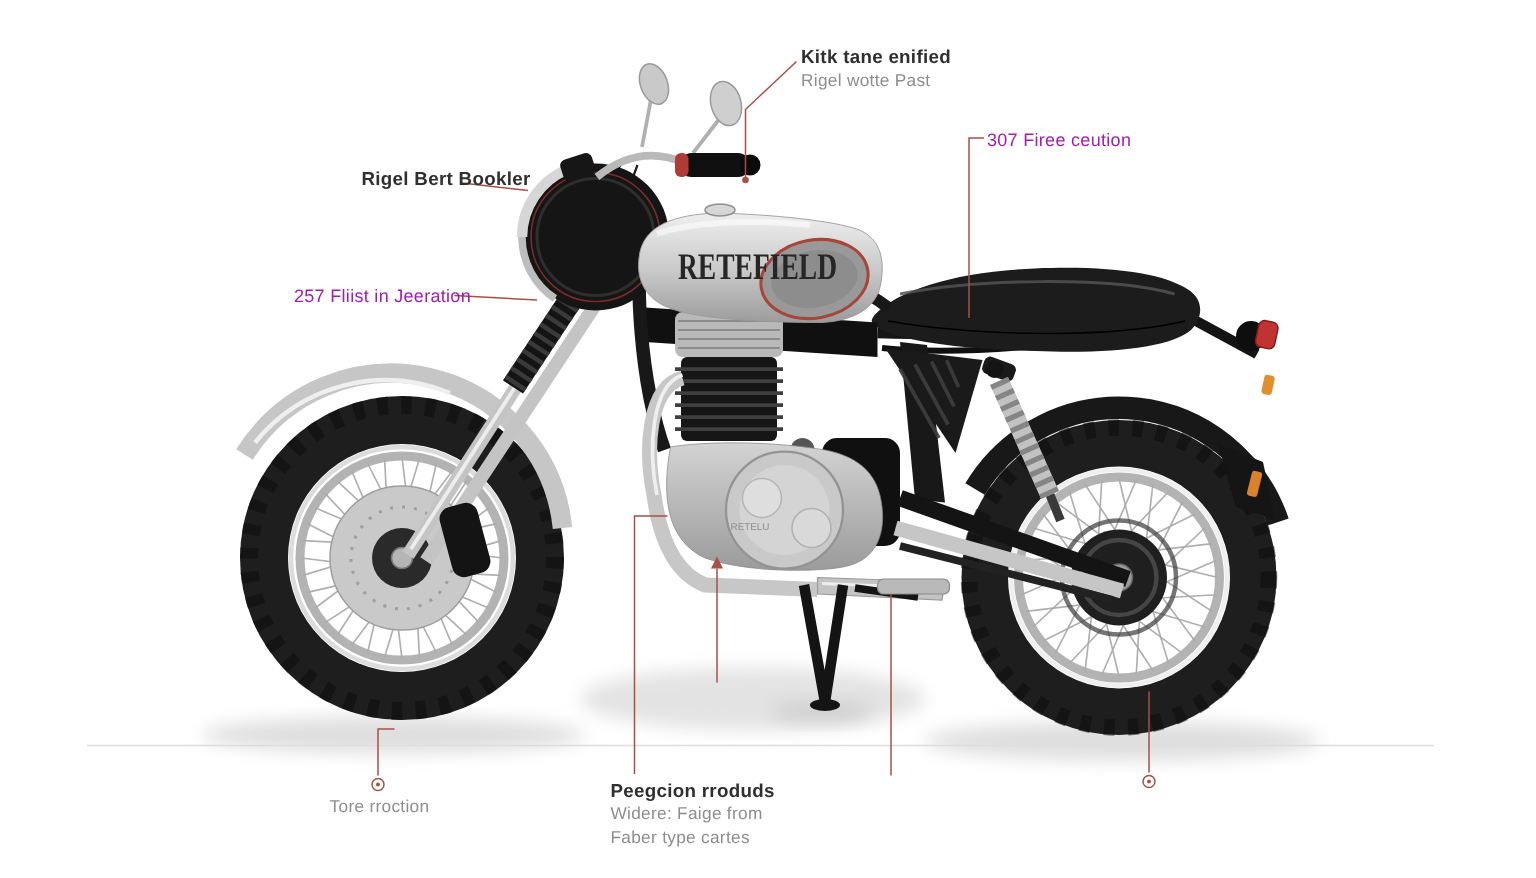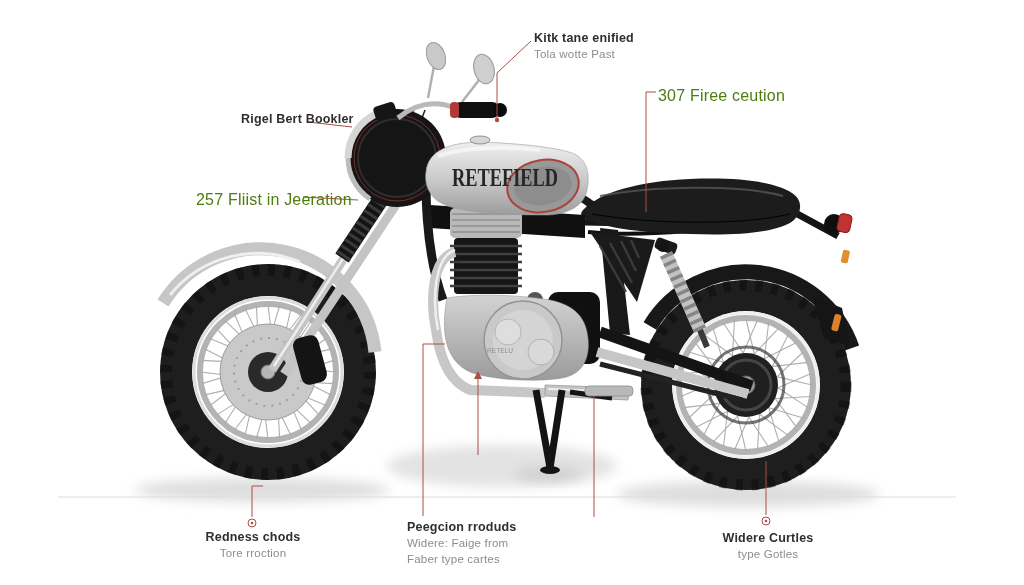--- a/index.html
+++ b/index.html
@@ -2,21 +2,21 @@
 <html style="--bg: #ffffff; --leader: #a94f45; --title: #2f2f2f; --subtitle: #8d8d8d;"><head>
 <meta charset="utf-8">
 <style>
   html,body{margin:0;padding:0;background:#fff;}
   .canvas{position:relative;width:1024px;height:585px;background:var(--bg,#fff);overflow:hidden;
           font-family:"Liberation Sans",sans-serif;}
   .canvas svg{position:absolute;left:0;top:0;}
   .callout{position:absolute;line-height:1.2;}
   .callout .t{font-weight:bold;font-size:12.5px;color:var(--title,#2f2f2f);letter-spacing:.2px;}
   .callout .s{font-size:11.5px;color:var(--subtitle,#8d8d8d);margin-top:2px;letter-spacing:.2px;}
-  .callout.plain .t{font-weight:400;font-size:16px;color:#4d7c0f;}
+  .callout.plain .t{font-weight:400;font-size:12px;color:#a21caf;}
   .center{text-align:center;}
   .leader{fill:none;stroke:var(--leader,#a94f45);stroke-width:1;}
   .leaderfill{fill:var(--leader,#a94f45);stroke:none;}
   .spokes line{stroke:#ababab;stroke-width:1.1;opacity:.95;}
 </style>
 </head>
 <body>
 
 <div class="canvas">
 
@@ -293,45 +293,40 @@
     <path class="leaderfill" d="M478,371 L474,379 L482,379 Z"></path>
     <path class="leader" d="M594,396 L594,517"></path>
     <path class="leader" d="M766,461 L766,515"></path>
     <circle class="leader" cx="766" cy="521" r="4"></circle>
         <circle class="leaderfill" cx="766" cy="521" r="1.3"></circle>
   </g>
 </svg>
 
   <div class="callout" style="left:534px;top:31px;">
     <div class="t">Kitk tane enified</div>
-    <div class="s">Tola wotte Past</div>
+    <div class="s">Rigel wotte Past</div>
   </div>
 
   <div class="callout plain" style="left:658px;top:86px;">
     <div class="t">307 Firee ceution</div>
   </div>
 
   <div class="callout" style="left:217px;top:112px;padding-left:24px;">
     <div class="t">Rigel Bert Bookler</div>
   </div>
 
   <div class="callout plain" style="left:196px;top:190px;text-align:right;">
     <div class="t">257 Fliist in Jeeration</div>
   </div>
 
   <div class="callout center" style="left:173px;top:530px;width:160px;">
-    <div class="t">Redness chods</div>
     <div class="s">Tore rroction</div>
   </div>
 
   <div class="callout" style="left:407px;top:520px;">
     <div class="t">Peegcion rroduds</div>
     <div class="s">Widere: Faige from</div>
     <div class="s">Faber type cartes</div>
   </div>
 
 
-  <div class="callout center" style="left:688px;top:531px;width:160px;">
-    <div class="t">Widere Curtles</div>
-    <div class="s">type Gotles</div>
-  </div>
 
 </div>
 
 </body></html>

